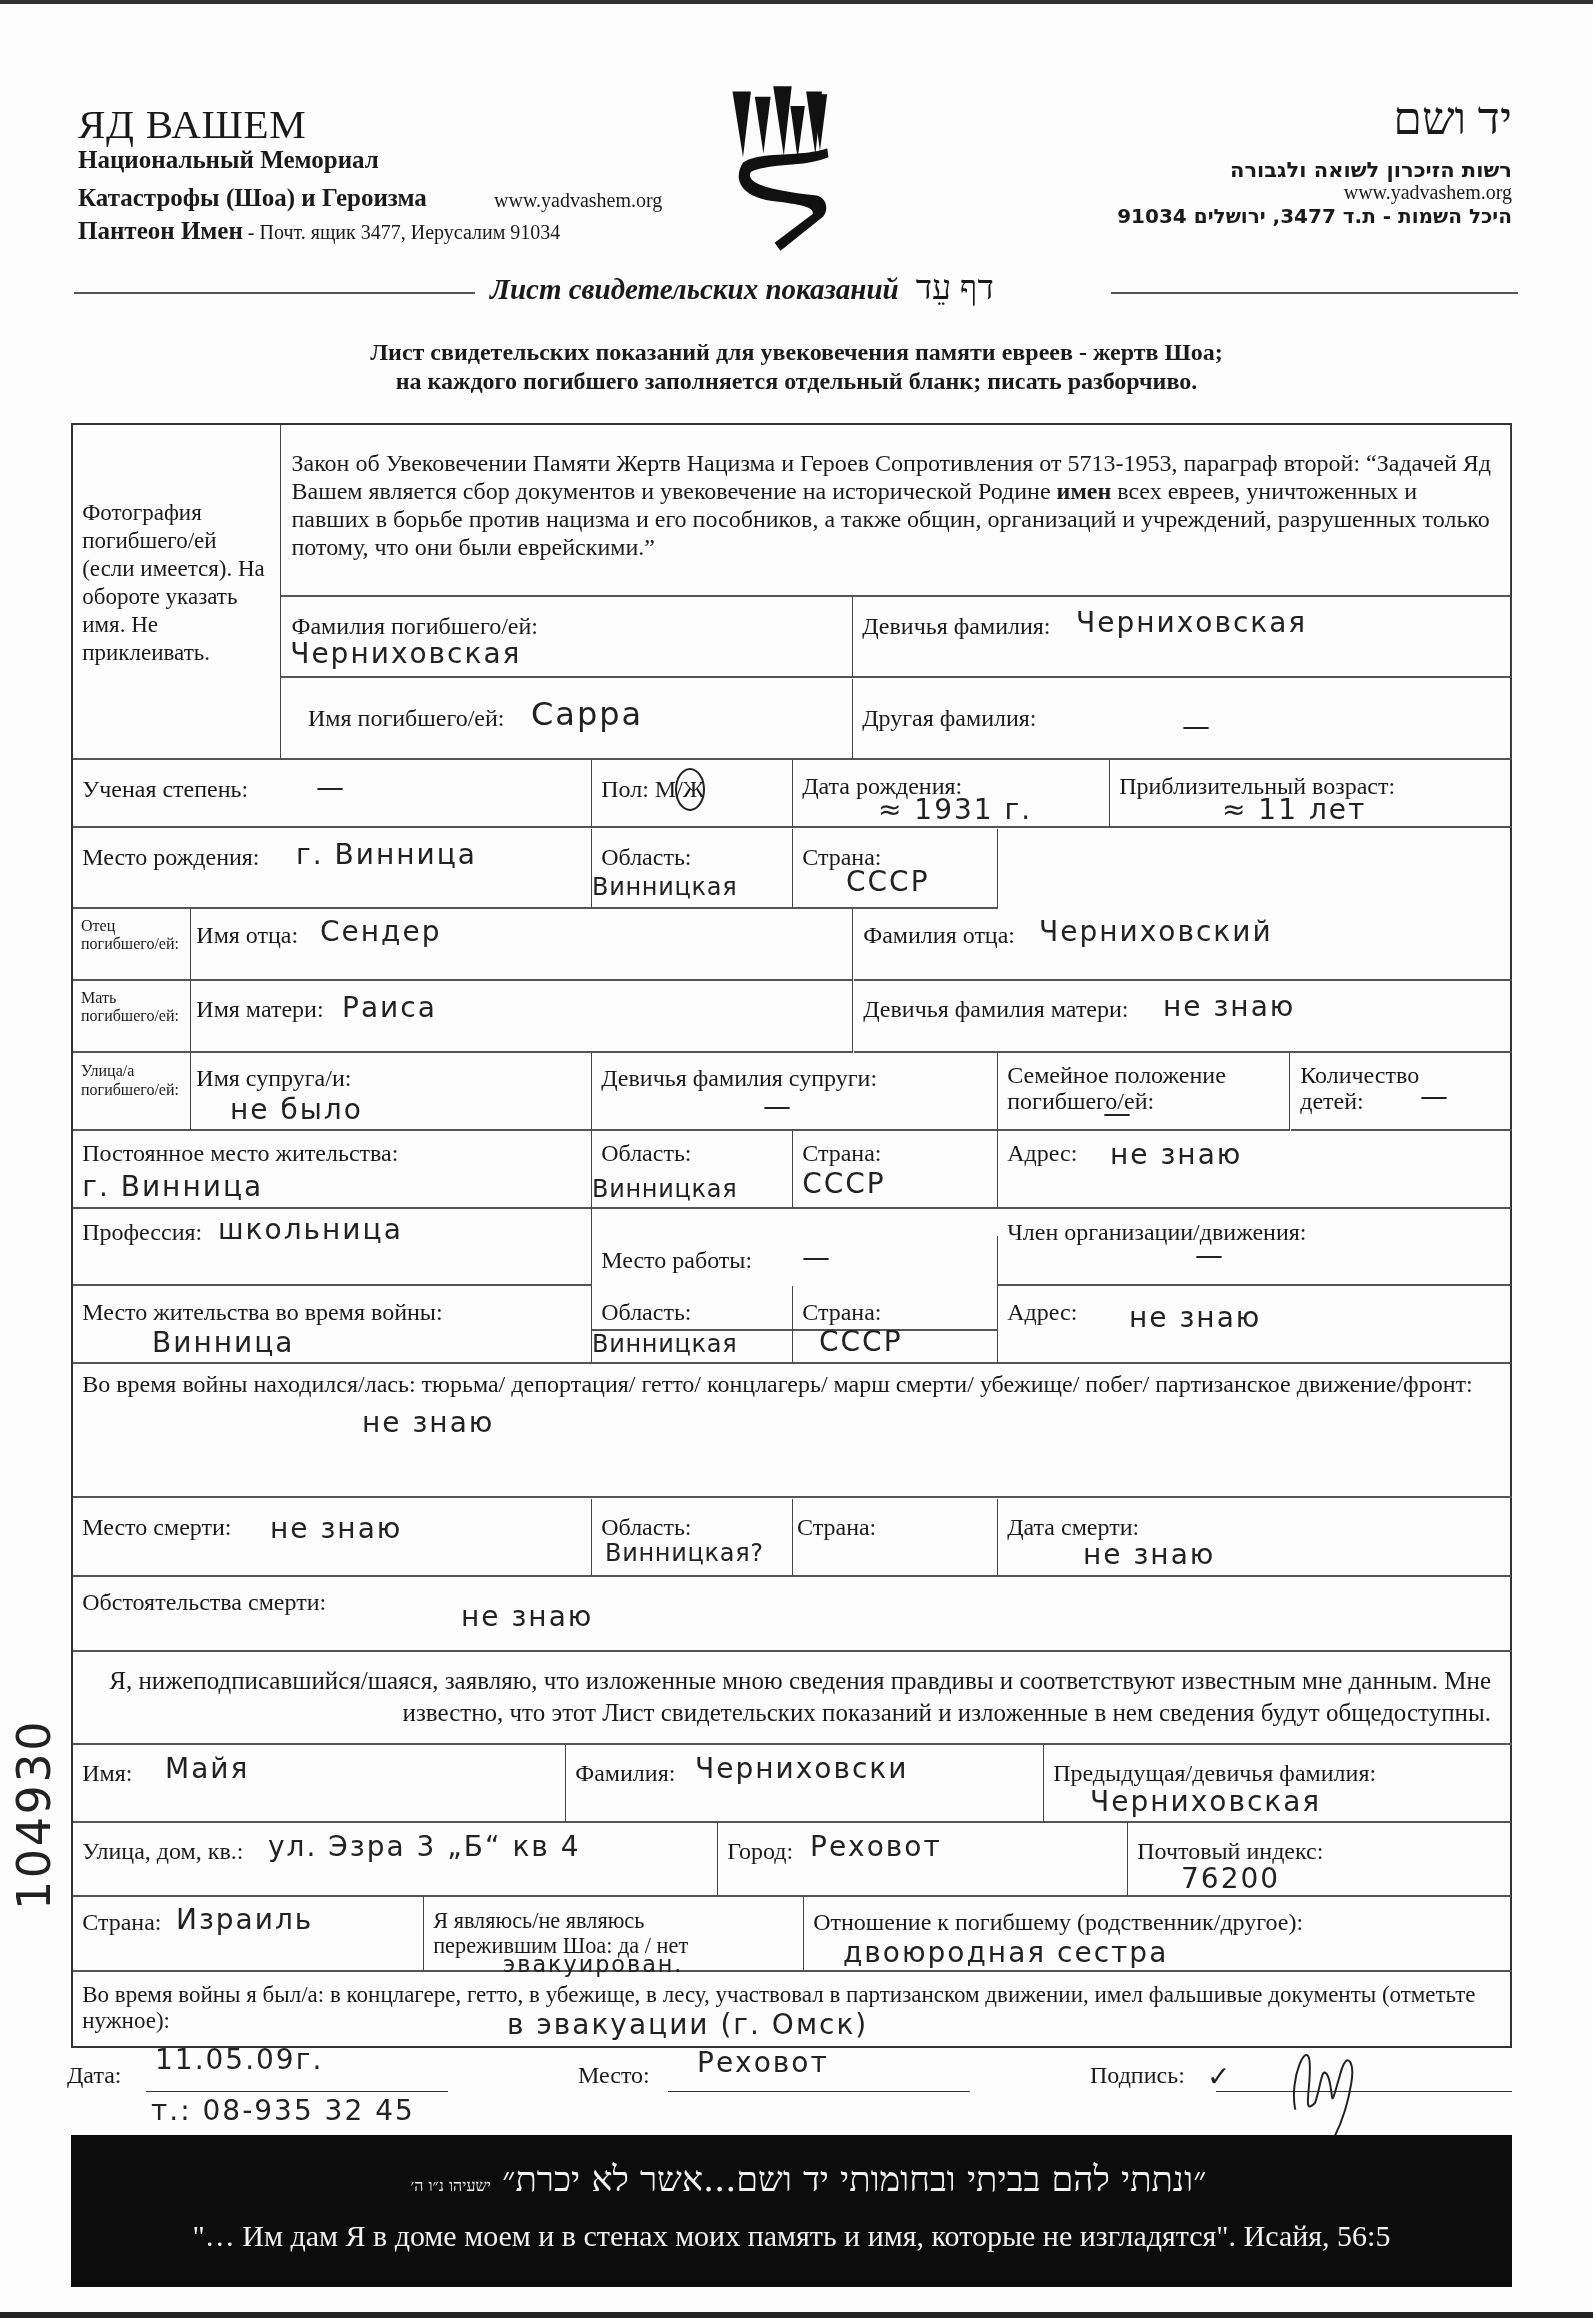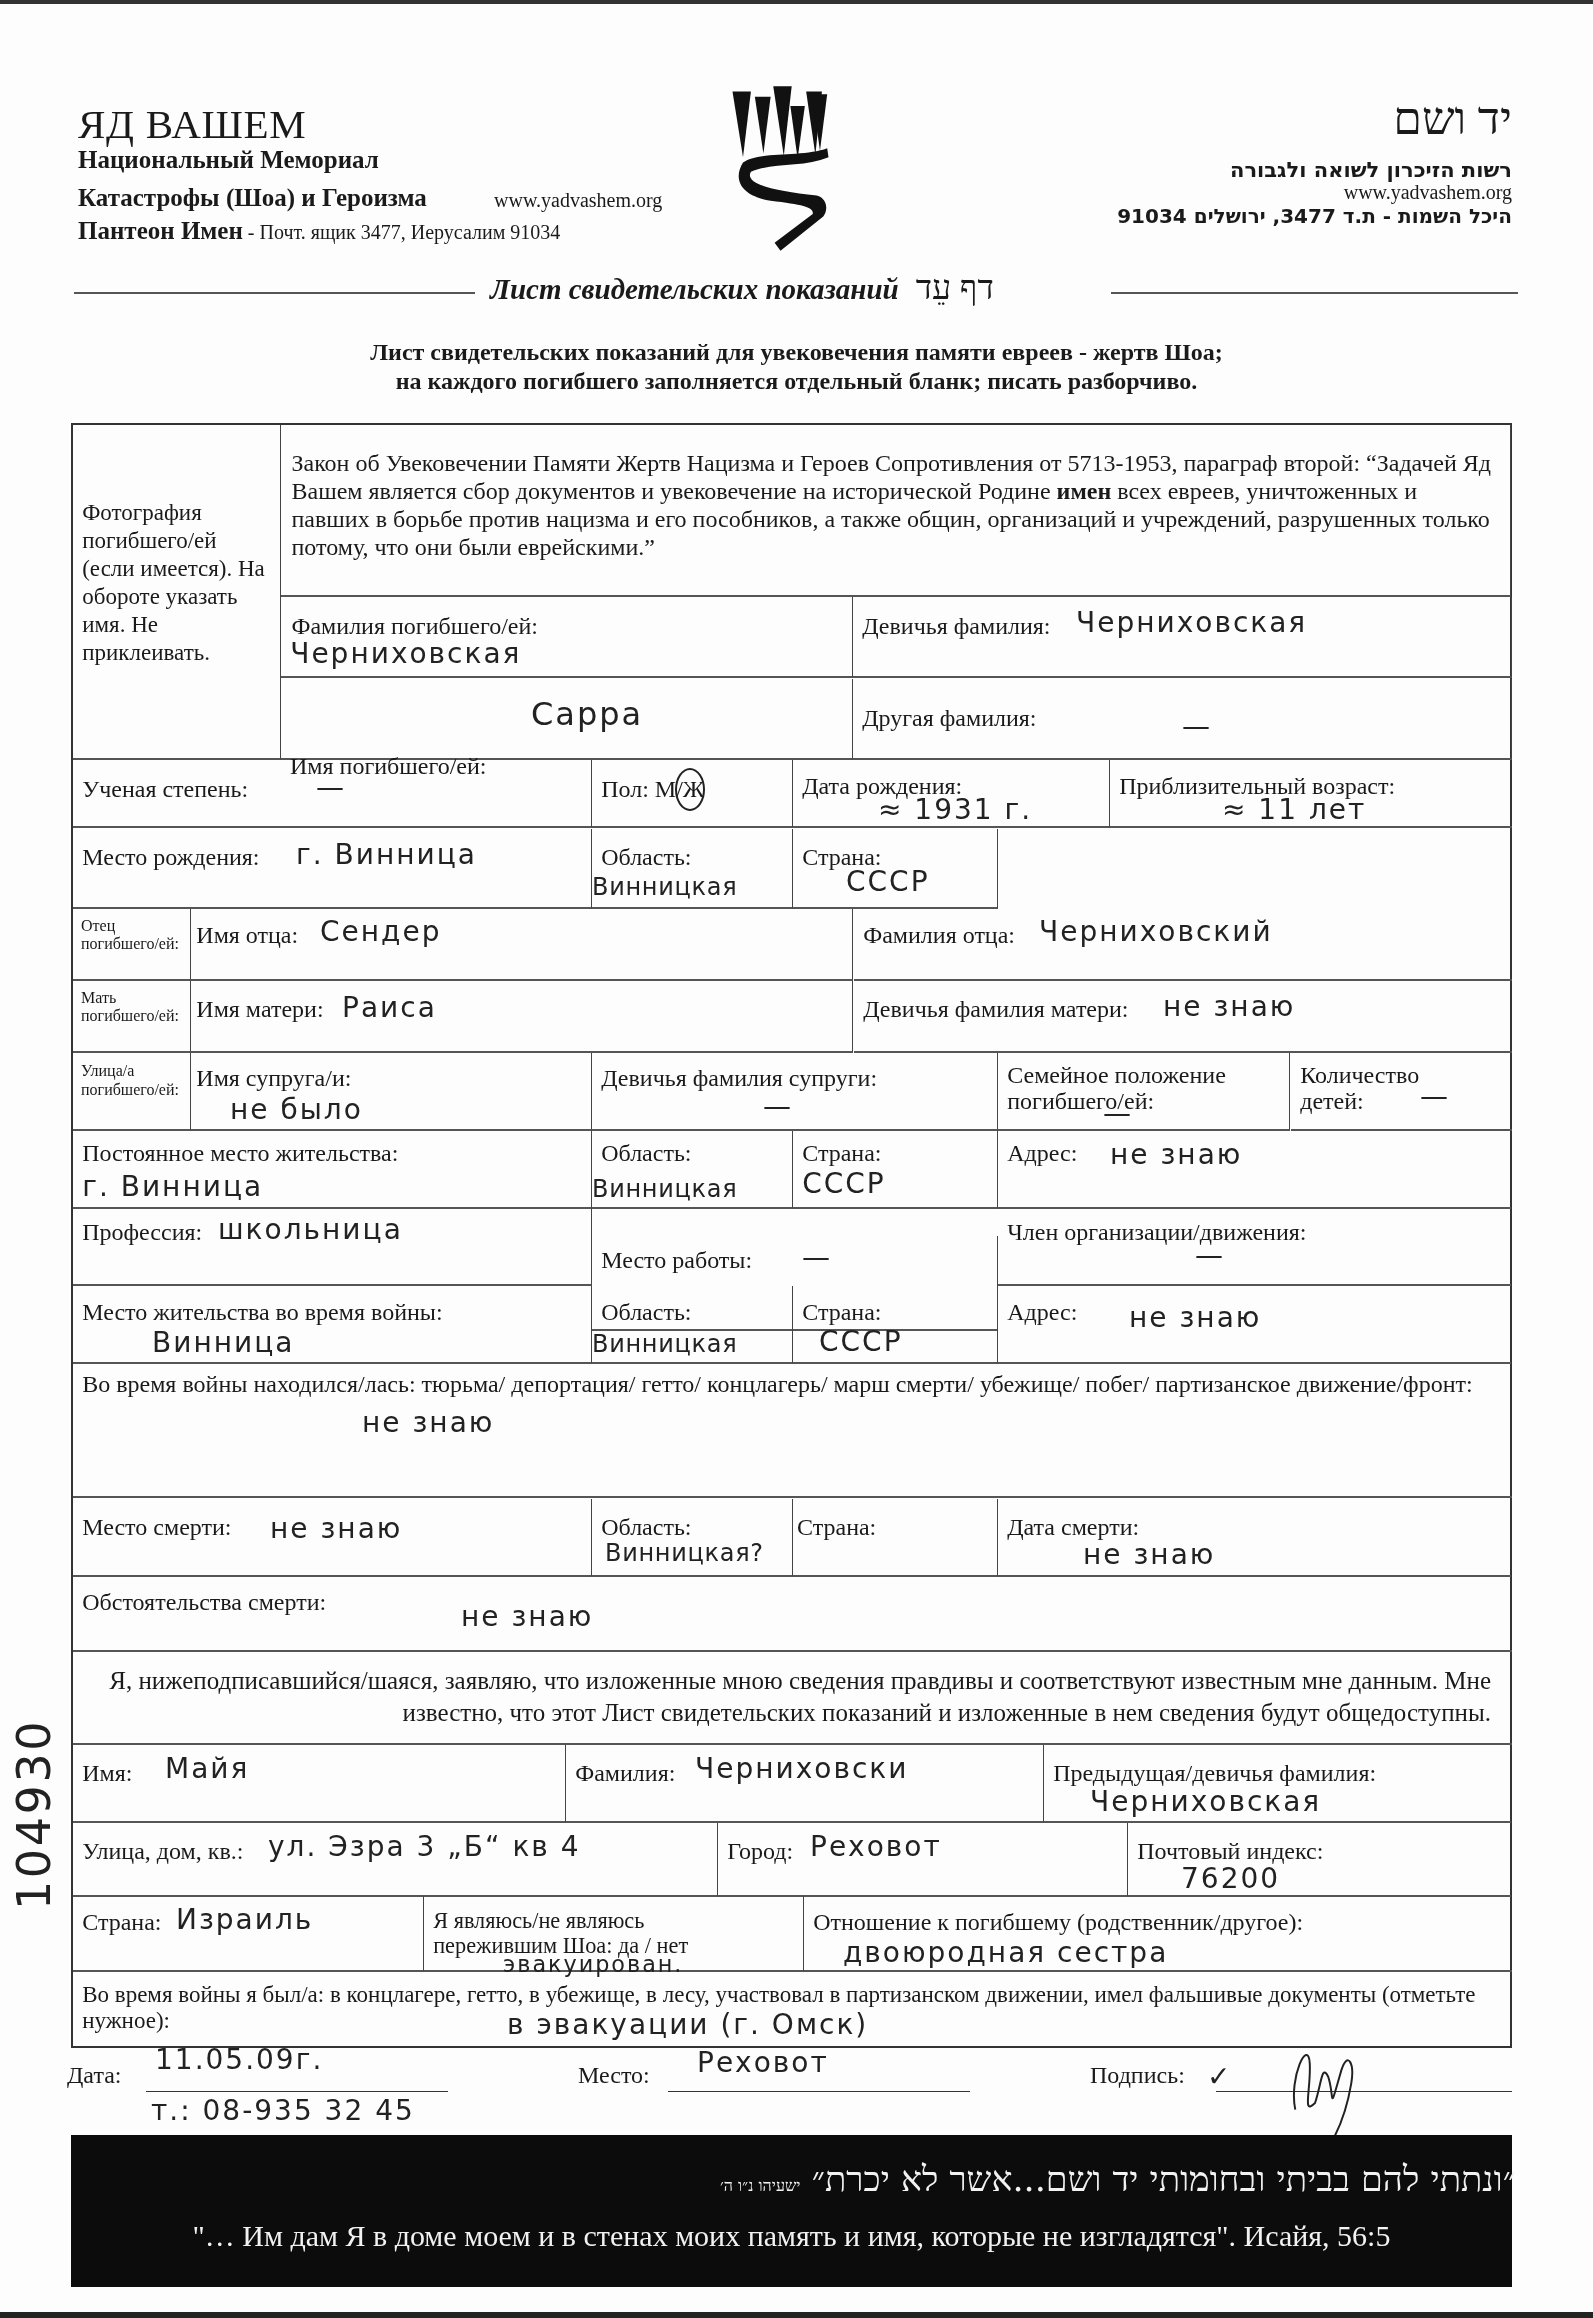--- a/index.html
+++ b/index.html
@@ -26,21 +26,21 @@
   .sheet-title .he { font-style:normal; font-size:34px; margin-left:17px; font-weight:normal; }
   .subtitle { left:0; width:1593px; text-align:center; font-weight:bold; font-size:24px; line-height:29px; }
   
   .tbl { position:absolute; left:71px; width:1441px; border:2px solid #333; }
   .cell { position:absolute; border-right:1.3px solid #444; border-bottom:2px solid #555; overflow:visible; }
   .lbl { position:absolute; font-size:24px; white-space:nowrap; line-height:26px; }
   .lbl.sm { font-size:16px; line-height:18.4px; white-space:normal; }
   .val { position:absolute; font-size:28px; white-space:nowrap; line-height:30px; }
   .declar { font-size:25px; line-height:32px; }
   .banner { position:absolute; left:71px; top:2135px; width:1441px; height:152px; background:#0c0c0c; color:#f2f2f2; }
-  .banner .he { position:absolute; left:4px; width:100%; top:24px; font-size:35px; direction:rtl; font-family:"DejaVu Serif", serif; }
+  .banner .he { position:absolute; left:17px; width:100%; top:24px; text-align:center; font-size:35px; direction:rtl; font-family:"DejaVu Serif", serif; }
   .banner .he small { font-size:16px; }
   .banner .ru { position:absolute; left:0; width:100%; top:84px; text-align:center; font-size:30px; }
   .sidenum { left:6.6px; top:1719px; font-size:46px; transform-origin:left top; transform: rotate(-90deg) translate(-191px, 0); color:#222; letter-spacing:2.6px; }
   .underline { position:absolute; height:1.3px; background:#333; }
 </style>
 </head>
 <body>
 
 <div class="frame-top"></div>
 
@@ -89,21 +89,21 @@
   <div class="cell" style="left:208px; top:172px; width:572px; height:81px;">
     <div class="lbl" style="left:10.5px; top:16px;">Фамилия погибшего/ей:</div>
     <div class="val hw" style="left:9.2px; top:42px;">Черниховская</div>
   </div>
   <div class="cell" style="left:780px; top:172px; width:659px; height:81px;">
     <div class="lbl" style="left:9.2px; top:16px;">Девичья фамилия:</div>
     <div class="val hw" style="left:223px; top:10.5px;">Черниховская</div>
   </div>
 
   <div class="cell" style="left:208px; top:254px; width:572px; height:81px;">
-    <div class="lbl" style="left:9px; top:26px;margin-top:48px;">Имя погибшего/ей:</div>
+    <div class="lbl" style="left:27px; top:26px;">Имя погибшего/ей:</div>
     <div class="val hw" style="left:250px; top:20px; font-size:32px;">Сарра</div>
   </div>
   <div class="cell" style="left:780px; top:254px; width:659px; height:81px;">
     <div class="lbl" style="left:9.2px; top:26px;">Другая фамилия:</div>
     <div class="val hw" style="left:329px; top:33px;">—</div>
   </div>
 
   <div class="cell" style="left:0; top:335px; width:519px; height:68px;">
     <div class="lbl" style="left:9.2px; top:16px;">Ученая степень:</div>
     <div class="val hw" style="left:243px; top:13px;">—</div>

